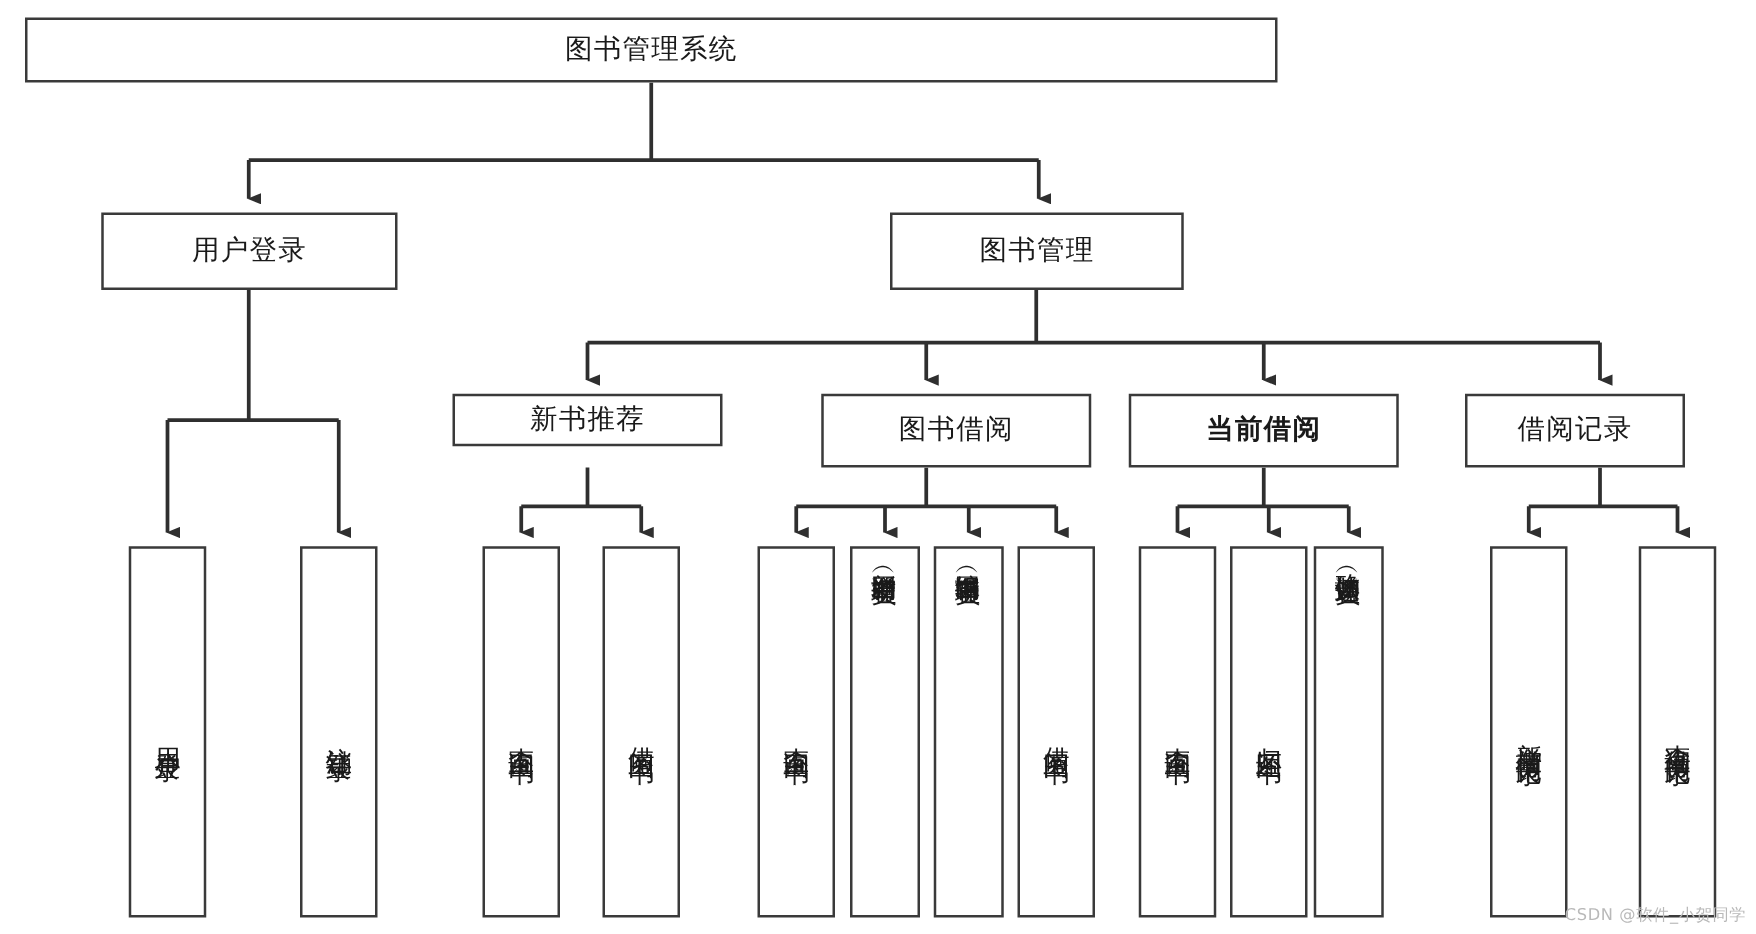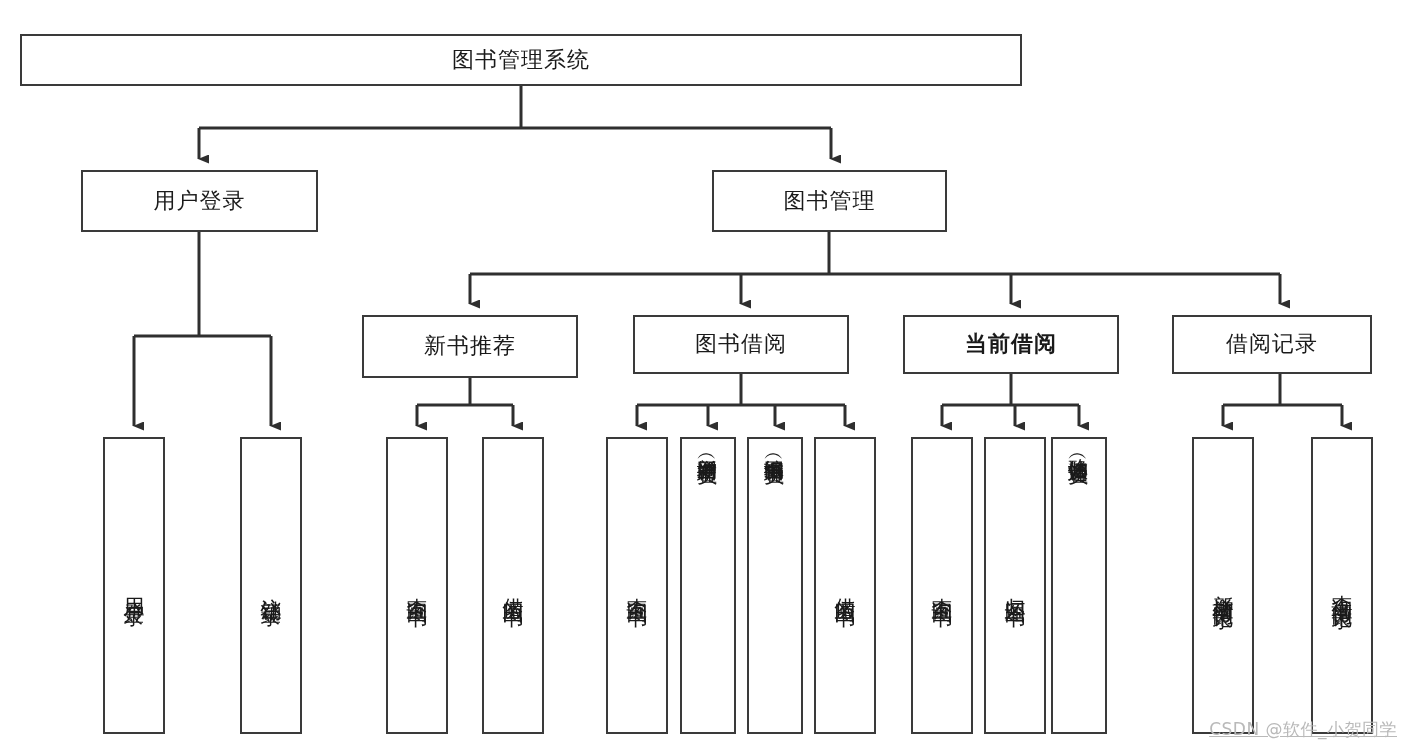--- a/index.html
+++ b/index.html
@@ -35,47 +35,45 @@
     color: #1a1a1a;
     overflow: hidden;
   }
   .node.h {
     font-size: 22px;
     line-height: 1.2;
     letter-spacing: 1px;
   }
   .node.root {
     font-size: 22px;
-    margin-top: 20px;
   }
   .node.v {
     writing-mode: vertical-rl;
     text-orientation: upright;
     font-size: 21px;
     letter-spacing: 3px;
     align-items: center;
     justify-content: center;
     padding-top: 2px;
   }
   .node.v.tight {
     font-size: 20px;
     letter-spacing: 1px;
     justify-content: flex-start;
     padding-top: 4px;
   }
   .watermark {
     position: absolute;
     right: 8px;
     bottom: 6px;
-    font-size: 17px;
+    font-size: 13px;
     color: #b9b9b9;
     letter-spacing: 0.5px;
     white-space: nowrap;
     pointer-events: none;
-    text-decoration: underline;
   }
 </style>
 </head>
 <body>
 
 <div id="canvas">
 
   <svg id="wires" viewBox="0 0 1405 747" xmlns="http://www.w3.org/2000/svg">
     <defs>
       <marker id="arrowhead" markerWidth="9" markerHeight="11" refX="4.5" refY="10" orient="auto" markerUnits="userSpaceOnUse">
@@ -124,24 +122,24 @@
       <path d="M1223,405 L1223,426" marker-end="url(#arrowhead)"></path>
       <path d="M1342,405 L1342,426" marker-end="url(#arrowhead)"></path>
     </g>
   </svg>
 
   <div class="node h root" id="node-root" style="left: 20px; top: 14px; width: 1002px; height: 52px;">图书管理系统</div>
 
   <div class="node h" id="node-l2-0" style="left: 81px; top: 170px; width: 237px; height: 62px;">用户登录</div>
   <div class="node h" id="node-l2-1" style="left: 712px; top: 170px; width: 235px; height: 62px; text-align: right;">图书管理</div>
 
-  <div class="node h" id="node-l3-0" style="left: 362px; top: 315px; width: 216px; height: 63px;">新书推荐</div>
-  <div class="node h" id="node-l3-1" style="left: 633px; top: 315px; width: 216px; height: 59px;">图书借阅</div>
+  <div class="node h" id="node-l3-0" style="left: 362px; top: 315px; width: 216px; height: 42px;">新书推荐</div>
+  <div class="node h" id="node-l3-1" style="left: 657px; top: 315px; width: 216px; height: 59px;">图书借阅</div>
   <div class="node h" id="node-l3-2" style="left: 903px; top: 315px; width: 216px; height: 59px; font-weight: bold;">当前借阅</div>
-  <div class="node h" id="node-l3-3" style="left: 1172px; top: 315px; width: 200px; height: 59px;">借阅记录</div>
+  <div class="node h" id="node-l3-3" style="left: 1172px; top: 315px; width: 176px; height: 59px;">借阅记录</div>
 
   <div class="node v" id="node-leaf-0" style="left: 103px; top: 437px; width: 62px; height: 297px;">用户登录</div>
   <div class="node v" id="node-leaf-1" style="left: 240px; top: 437px; width: 62px; height: 297px;">注销登录</div>
   <div class="node v" id="node-leaf-2" style="left: 386px; top: 437px; width: 62px; height: 297px;">查询图书</div>
   <div class="node v" id="node-leaf-3" style="left: 482px; top: 437px; width: 62px; height: 297px;">借阅图书</div>
   <div class="node v" id="node-leaf-4" style="left: 606px; top: 437px; width: 62px; height: 297px;">查询图书</div>
   <div class="node v tight" id="node-leaf-5" style="left: 680px; top: 437px; width: 56px; height: 297px;">新增图书（管理员）</div>
   <div class="node v tight" id="node-leaf-6" style="left: 747px; top: 437px; width: 56px; height: 297px;">编辑图书（管理员）</div>
   <div class="node v" id="node-leaf-7" style="left: 814px; top: 437px; width: 62px; height: 297px;">借阅图书</div>
   <div class="node v" id="node-leaf-8" style="left: 911px; top: 437px; width: 62px; height: 297px;">查询图书</div>

